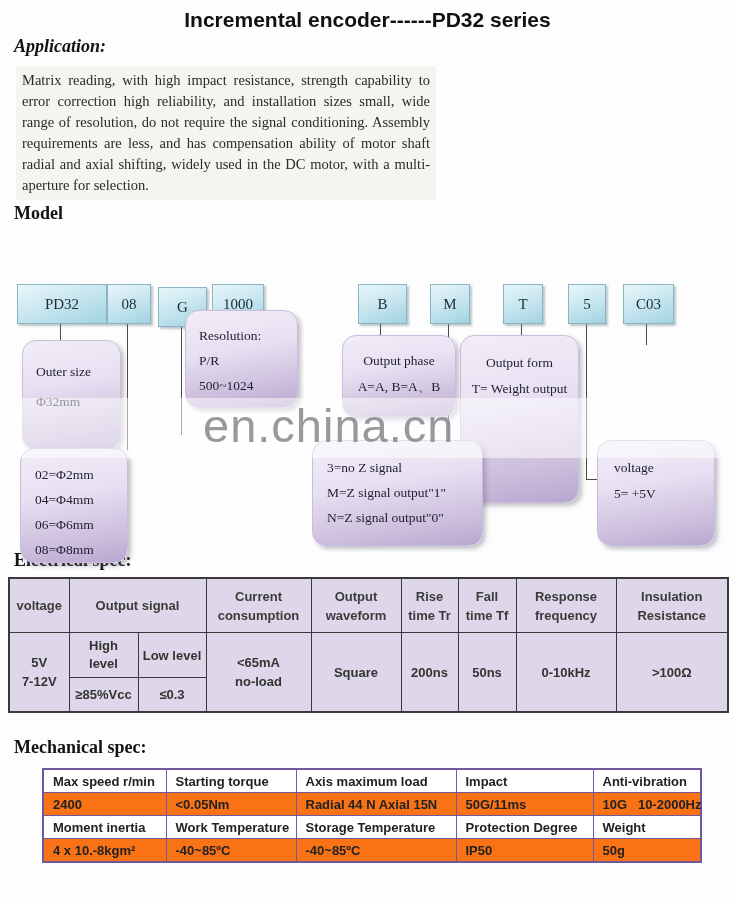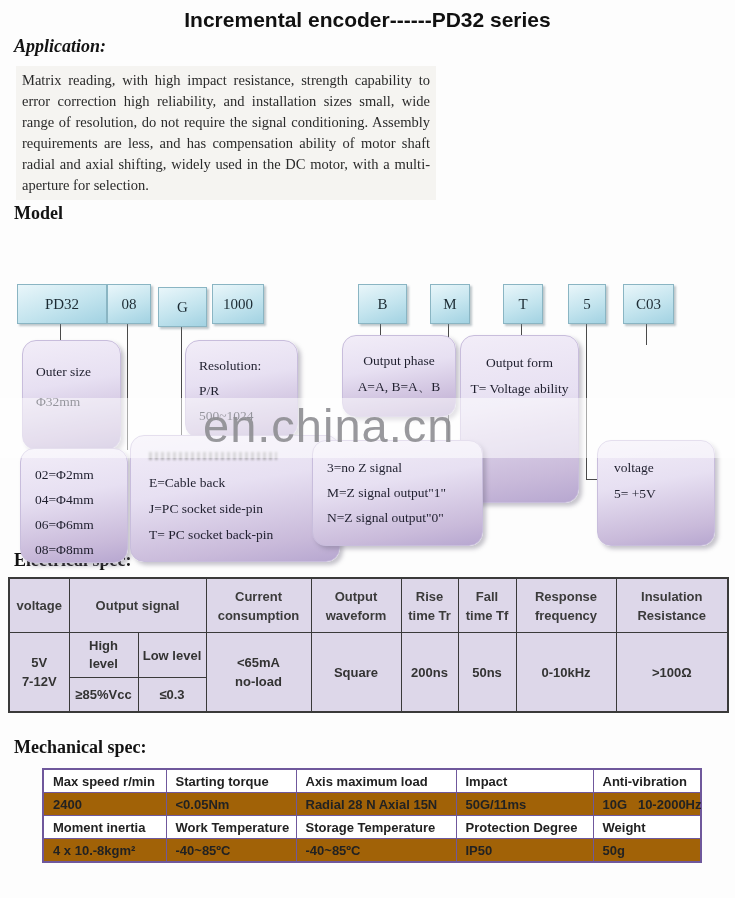--- a/index.html
+++ b/index.html
@@ -41,21 +41,21 @@
   .etable .hdr td{height:53px;}
   .etable .val{color:#333;}
   .tall-lines{line-height:30px;}
   .mid-lines{line-height:32px;}
   
   .mtable{position:absolute;top:768px;left:42px;width:658px;
     border:2px solid #6f589c;font-family:"Liberation Sans",sans-serif;}
   .mtable td{border:1px solid #6f589c;height:22px;padding:0 0 0 9px;text-align:left;
     vertical-align:middle;font-weight:bold;font-size:13px;color:#222;white-space:pre;}
   .mtable tr.lbl td{background:#ffffff;}
-  .mtable tr.val td{background:#a16207;}
+  .mtable tr.val td{background:#f97316;}
 </style>
 </head>
 <body>
 
 <div class="abs doc-title">Incremental encoder------PD32 series</div>
 
 <div class="abs section-heading" style="top:36px;left:14px;font-style:italic;">Application:</div>
 <div class="abs app-paragraph">Matrix reading, with high impact resistance, strength capability to error correction high reliability, and installation sizes small, wide range of resolution, do not require the signal conditioning. Assembly requirements are less, and has compensation ability of motor shaft radial and axial shifting, widely used in the DC motor, with a multi-aperture for selection.</div>
 
 <div class="abs section-heading" style="top:203px;left:14px;">Model</div>
@@ -81,50 +81,44 @@
   <div class="vline" style="left:521px;top:63px;height:42px;"></div>
   <div class="vline" style="left:586px;top:63px;height:187px;"></div>
   <div class="hstub" style="left:586px;top:249px;width:13px;"></div>
   <div class="vline" style="left:646px;top:63px;height:52px;"></div>
 
   <div class="callout" style="left:22px;top:110px;width:84px;height:92px;padding:16px 0 0 13px;">
     <div class="line" style="line-height:30px;">Outer size</div>
     <div class="line" style="line-height:30px;">Φ32mm</div>
   </div>
 
-  <div class="callout" style="left:185px;top:80px;width:98px;height:84px;padding:12px 0 0 13px;margin-top:30px;">
+  <div class="callout" style="left:185px;top:80px;width:98px;height:84px;padding:12px 0 0 13px;">
     <div class="line" style="line-height:25px;">Resolution:</div>
     <div class="line" style="line-height:25px;">P/R</div>
     <div class="line" style="line-height:25px;">500~1024</div>
   </div>
 
   <div class="callout" style="left:342px;top:105px;width:112px;height:68px;padding:12px 0 0 0;text-align:center;">
     <div class="line">Output phase</div>
     <div class="line">A=A, B=A、B</div>
   </div>
 
   <div class="callout" style="left:460px;top:105px;width:117px;height:152px;padding:14px 0 0 0;text-align:center;">
     <div class="line">Output form</div>
-    <div class="line">T= Voltage ability</div>
+    <div class="line">T= Weight output</div>
   </div>
 
 
   <div class="callout" style="left:20px;top:218px;width:92px;height:100px;padding:13px 0 0 14px;">
     <div class="line" style="line-height:25px;">02=Φ2mm</div>
     <div class="line" style="line-height:25px;">04=Φ4mm</div>
     <div class="line" style="line-height:25px;">06=Φ6mm</div>
     <div class="line" style="line-height:25px;">08=Φ8mm</div>
   </div>
 
-  <div class="callout" style="left:130px;top:205px;width:190px;height:113px;padding:12px 0 0 18px;">
-    <div class="smudge"></div>
-    <div class="line">E=Cable back</div>
-    <div class="line">J=PC socket side-pin</div>
-    <div class="line">T= PC socket back-pin</div>
-  </div>
 
   <div class="callout" style="left:312px;top:210px;width:155px;height:90px;padding:14px 0 0 14px;">
     <div class="line" style="line-height:25px;">3=no Z signal</div>
     <div class="line" style="line-height:25px;">M=Z signal output"1"</div>
     <div class="line" style="line-height:25px;">N=Z signal output"0"</div>
   </div>
 
   <div class="callout" style="left:597px;top:210px;width:100px;height:90px;padding:14px 0 0 16px;">
     <div class="line">voltage</div>
     <div class="line">5= +5V</div>
@@ -218,21 +212,21 @@
       <tr class="lbl">
     <td>Max speed r/min</td>
     <td>Starting torque</td>
     <td>Axis maximum load</td>
     <td>Impact</td>
     <td>Anti-vibration</td>
   </tr>
   <tr class="val">
     <td>2400</td>
     <td>&lt;0.05Nm</td>
-    <td>Radial 28 N Axial 15N</td>
+    <td>Radial 44 N Axial 15N</td>
     <td>50G/11ms</td>
     <td>10G   10-2000Hz</td>
   </tr>
   <tr class="lbl">
     <td>Moment inertia</td>
     <td>Work Temperature</td>
     <td>Storage Temperature</td>
     <td>Protection Degree</td>
     <td>Weight</td>
   </tr>

